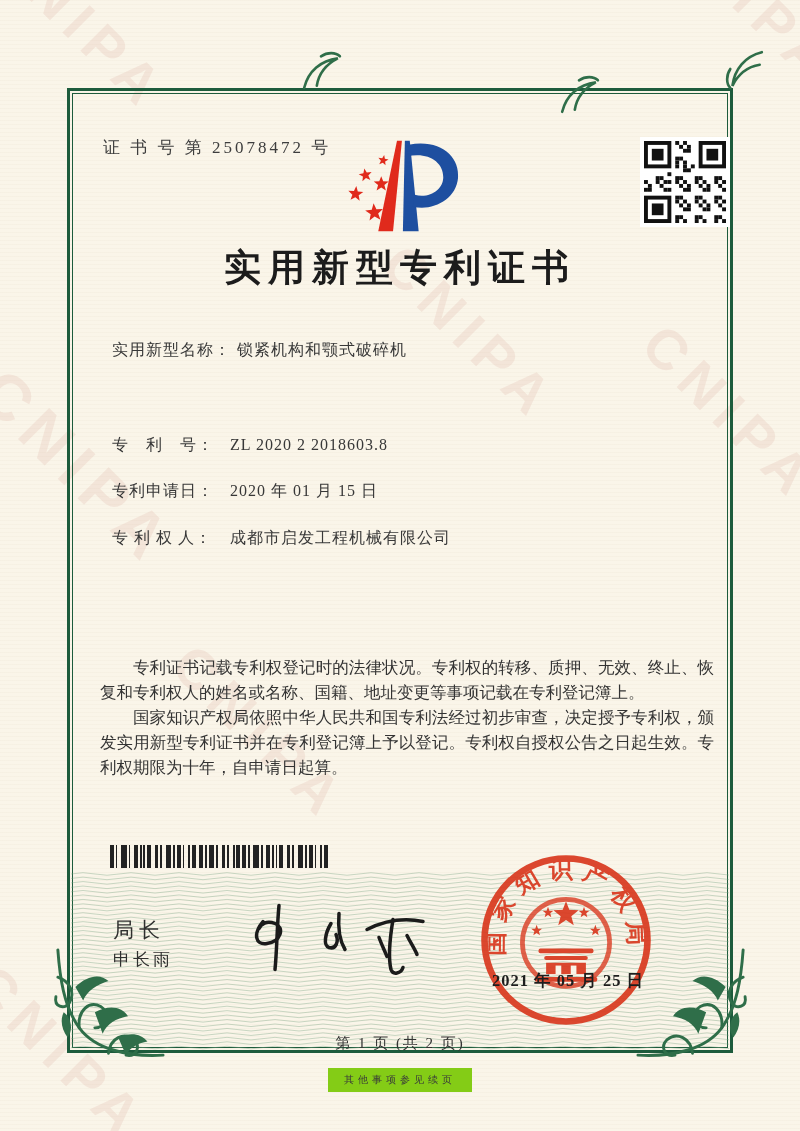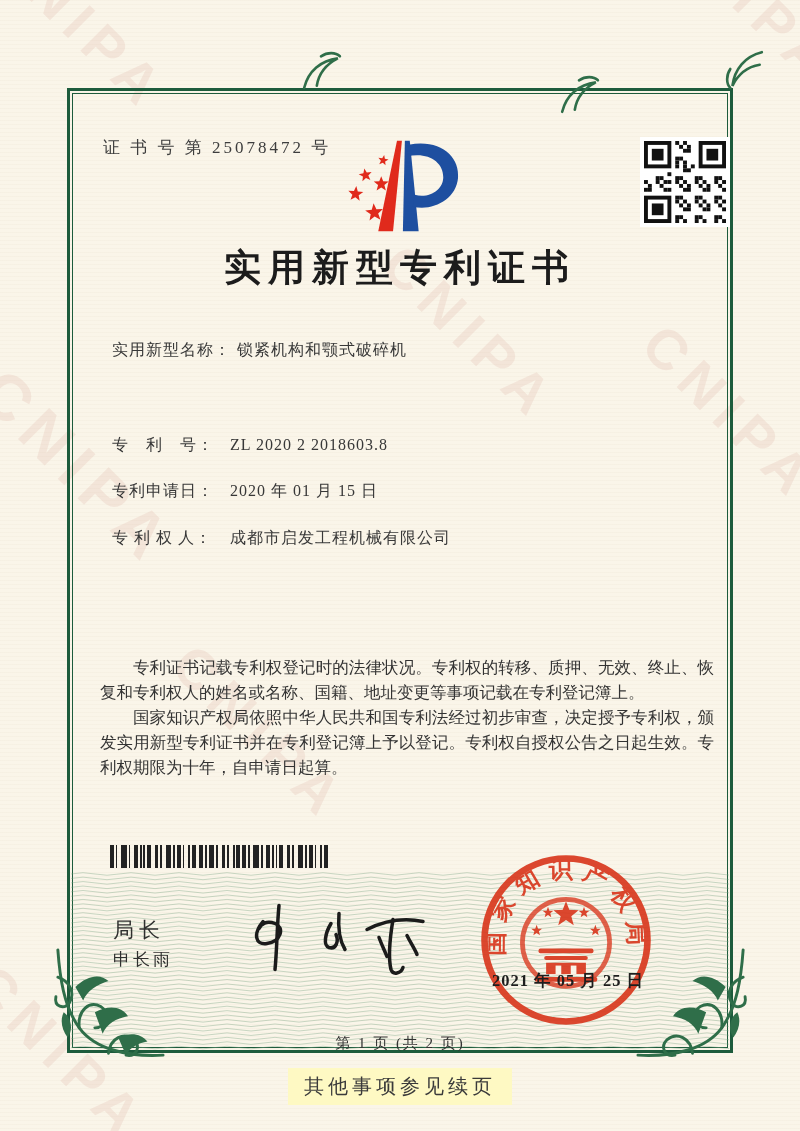--- a/index.html
+++ b/index.html
@@ -49,21 +49,21 @@
   .barcode{position:absolute;left:110px;top:845px;width:222px;height:23px;display:flex;align-items:stretch;}
   .barcode div{background:#222;}
   .signer-title{position:absolute;left:113px;top:916px;font-size:21px;letter-spacing:5px;color:#2f2f2f;}
   .signer-name{position:absolute;left:113px;top:948px;font-size:17px;letter-spacing:3px;color:#2f2f2f;}
   .signature{position:absolute;left:235px;top:898px;width:200px;height:78px;}
   .seal{position:absolute;left:476px;top:850px;width:180px;height:180px;opacity:.93;}
   .seal-date{position:absolute;left:478px;top:970px;width:180px;text-align:center;
              font-size:16.5px;letter-spacing:1px;color:#1e1e1e;font-weight:bold;}
   .page-number{position:absolute;left:0;right:0;top:1034px;text-align:center;font-size:15px;letter-spacing:2px;color:#333;}
   .note-wrap{position:absolute;left:0;right:0;top:1068px;text-align:center;}
-  .note{display:inline-block;background:#fef9c3;padding:5px 16px;font-size:20px;letter-spacing:4px;color:#3a3a3a;}
+  .note{display:inline-block;background:#84cc16;padding:5px 16px;font-size:10px;letter-spacing:4px;color:#3a3a3a;}
   .flourish{position:absolute;width:125px;height:112px;}
   .flourish.bl{left:46px;top:948px;}
   .flourish.br{left:630px;top:948px;transform:scaleX(-1);}
   .swirl{position:absolute;width:42px;height:42px;}
   .logo-red{fill:var(--logo-red);}
   .logo-blue{fill:var(--logo-blue);}
   .seal-stroke{stroke:var(--seal-red);fill:none;}
   .seal-fill{fill:var(--seal-red);}
   .green-stroke{stroke:#2f6e49;fill:none;stroke-linecap:round;}
   .green-fill{fill:#2f6e49;}

